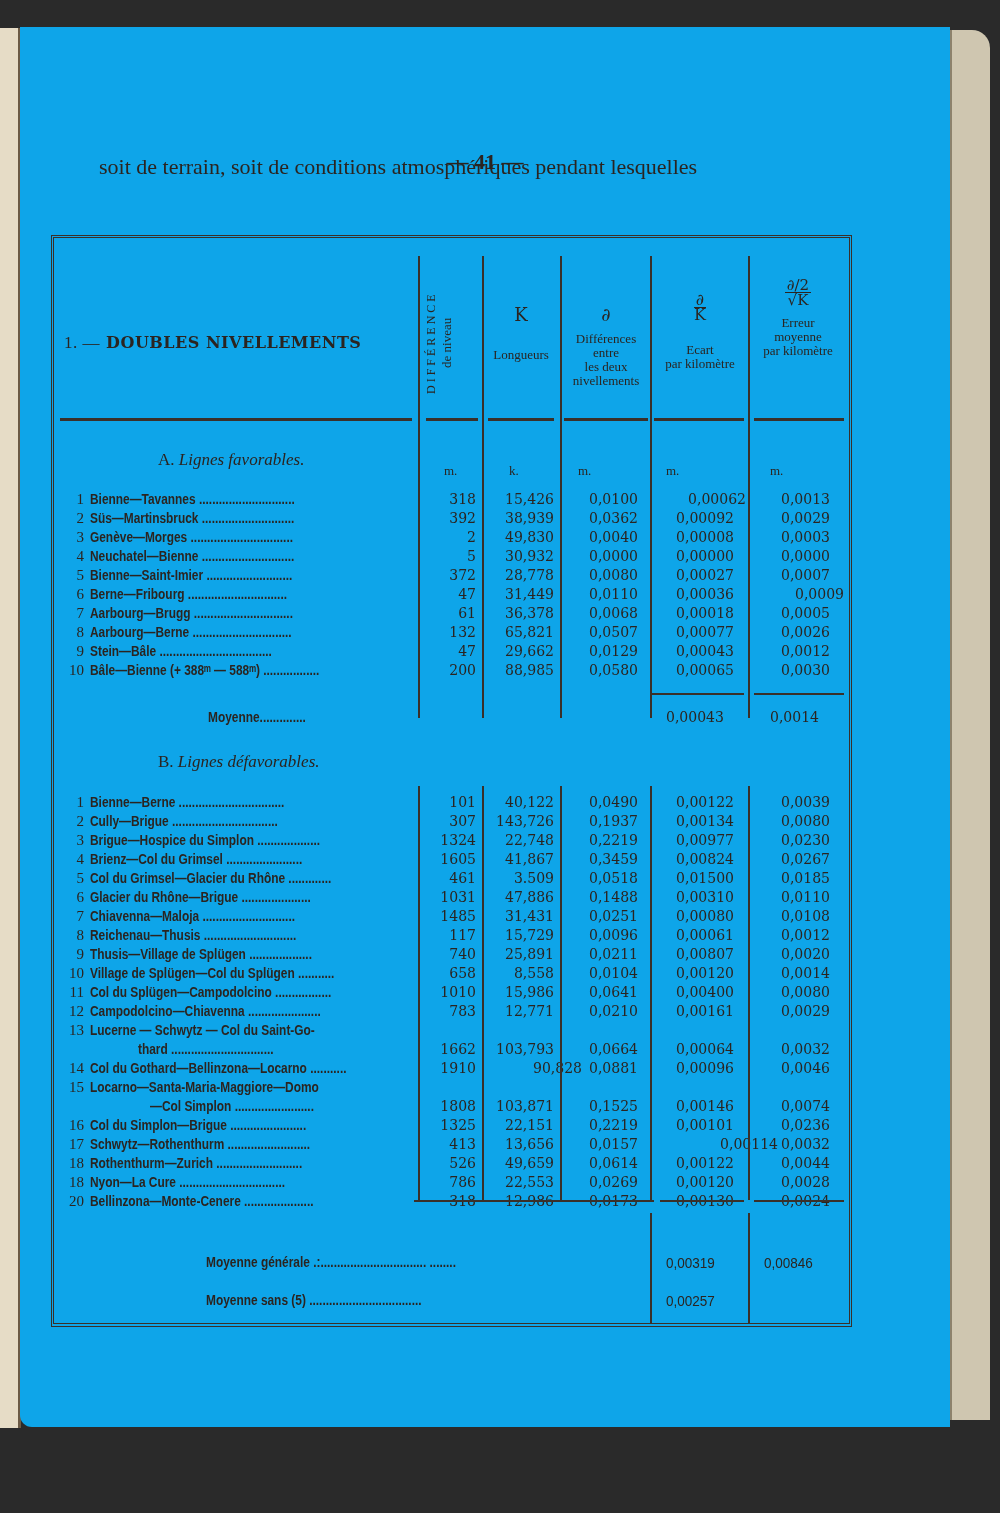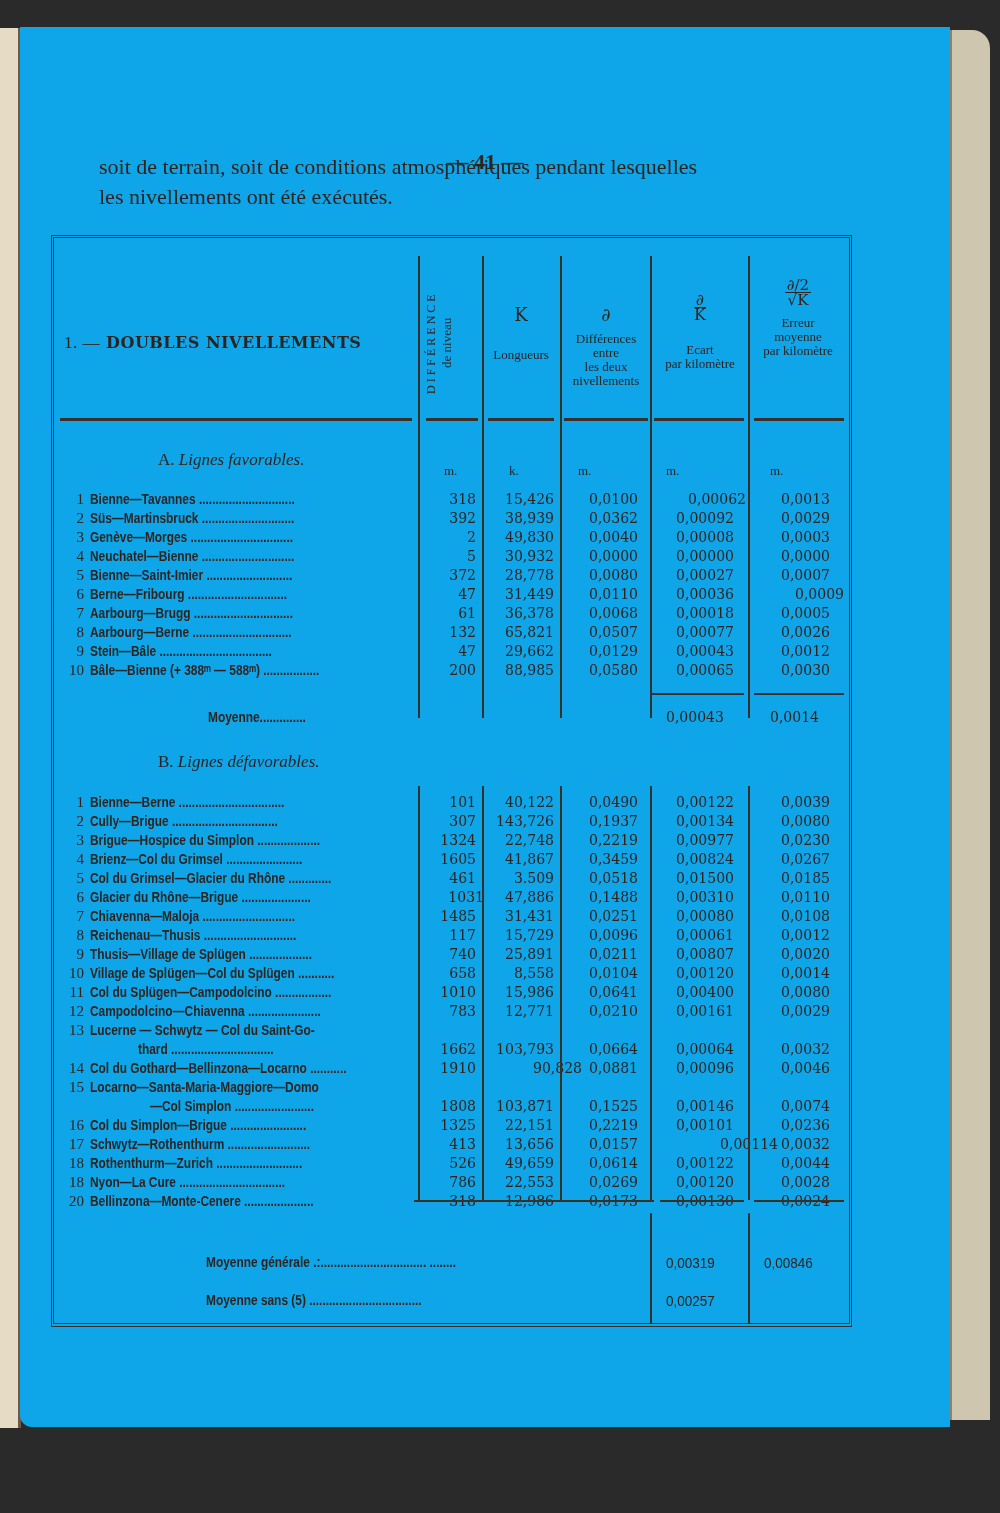--- a/index.html
+++ b/index.html
@@ -35,21 +35,20 @@
 <body>
 
 <div class="book-edge-left"></div>
 <div class="page">
   <div class="page-num">— 41 —</div>
 </div>
 <div class="page-shade"></div>
 
 <div class="intro">
   <p>soit de terrain, soit de  conditions atmosphériques pendant lesquelles</p>
-  <p>les nivellements ont été exécutés.</p>
 </div>
 
 <div class="table-wrap" id="tbl">
 
   <div class="hdr-title">
     <span class="num">1. —</span>
     <span>DOUBLES NIVELLEMENTS</span>
   </div>
   <div class="hdr-rule" style="left:6px;width:352px;"></div>
 
@@ -254,21 +253,21 @@
         <span class="name"><span>Col du Grimsel—Glacier du Rhône</span> .............</span>
         <span class="cell" style="left: 366px; width: 56px;">461</span>
         <span class="cell" style="left: 430px; width: 70px;">3.509</span>
         <span class="cell" style="left: 508px; width: 76px;">0,0518</span>
         <span class="cell" style="left: 598px; width: 82px;">0,01500</span>
         <span class="cell" style="left: 696px; width: 80px;">0,0185</span>
       </div>
       <div class="row" style="top: 650px; left: 0px; width: 790px;">
         <span class="idx" style="left: 0px;">6</span>
         <span class="name"><span>Glacier du Rhône—Brigue</span> .....................</span>
-        <span class="cell" style="left: 366px; width: 56px; padding-left: 8px;">1031</span>
+        <span class="cell" style="left: 366px; width: 56px;">1031</span>
         <span class="cell" style="left: 430px; width: 70px;">47,886</span>
         <span class="cell" style="left: 508px; width: 76px;">0,1488</span>
         <span class="cell" style="left: 598px; width: 82px;">0,00310</span>
         <span class="cell" style="left: 696px; width: 80px;">0,0110</span>
       </div>
       <div class="row" style="top: 669px; left: 0px; width: 790px;">
         <span class="idx" style="left: 0px;">7</span>
         <span class="name"><span>Chiavenna—Maloja</span> ............................</span>
         <span class="cell" style="left: 366px; width: 56px;">1485</span>
         <span class="cell" style="left: 430px; width: 70px;">31,431</span>

